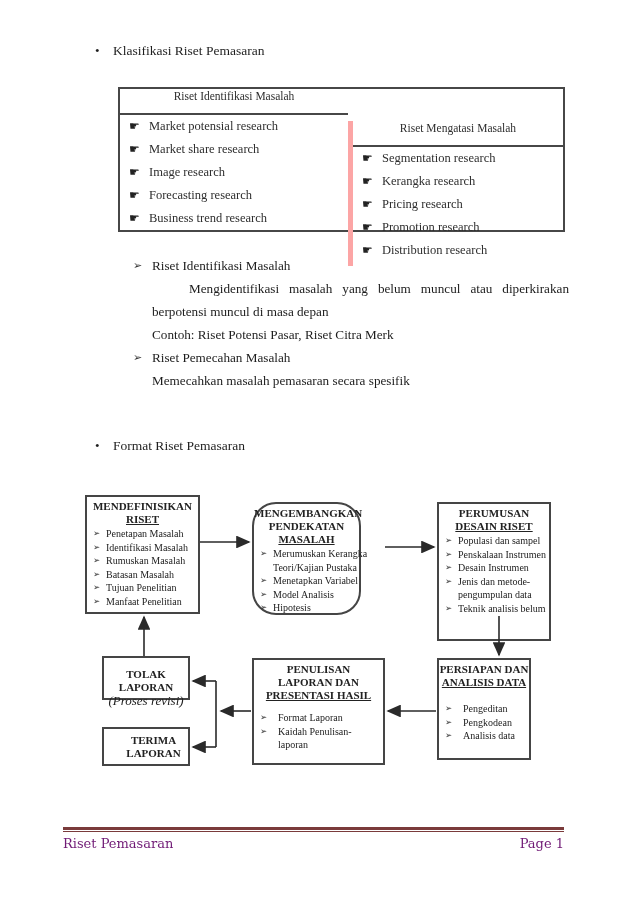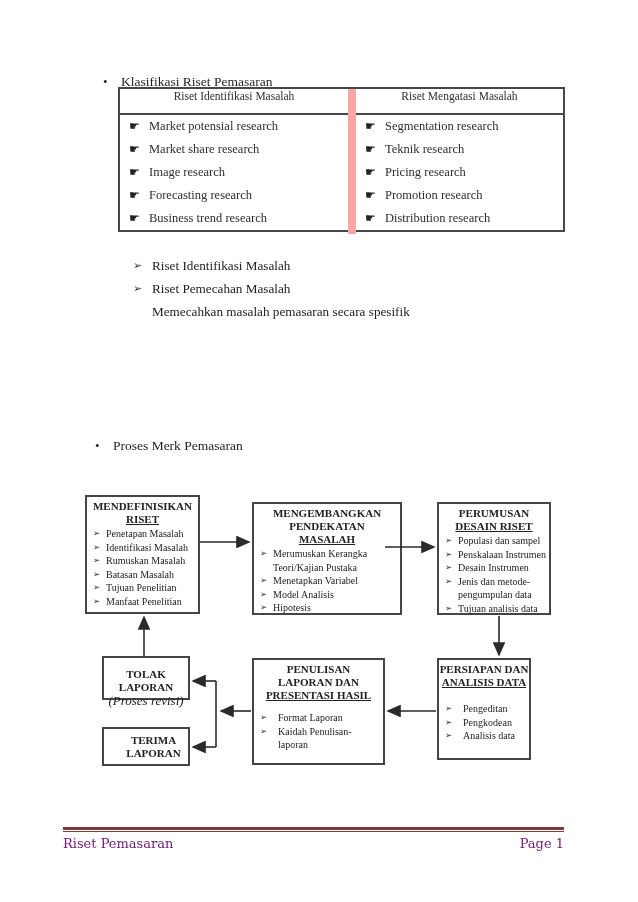--- a/index.html
+++ b/index.html
@@ -4,30 +4,30 @@
 <style>
   html,body { margin:0; padding:0; background:#ffffff; }
   .page {
     position:relative; width:638px; height:902px; background:#ffffff;
     font-family:"Liberation Serif","DejaVu Serif",serif; color:#1e1e1e; overflow:hidden;
   }
 
   
   .heading { position:absolute; left:95px; font-size:13.5px; white-space:nowrap; }
   .heading .dot { display:inline-block; width:18px; font-size:13px; }
-  #heading-klasifikasi { top:74px;margin-left:8px; }
+  #heading-klasifikasi { top:43px; }
   #heading-proses { top:438px; }
 
   
   .ctable {
     position:absolute; left:118px; top:87px; width:447px; height:145px;
     border:2px solid #474747; box-sizing:border-box; color:#2e2e2e;
   }
   .ctable-grid { display:grid; grid-template-columns:228px 1fr; height:100%; }
-  .ct-col.right { border-left:8px solid #fca5a5; }
+  .ct-col.right { border-left:5px solid #fca5a5;margin-top:32px; }
   .ct-head {
     height:26px; box-sizing:border-box; border-bottom:2px solid #474747;
     text-align:center; font-size:11.5px; line-height:12.5px; padding-top:1px;
   }
   .ct-sub { font-style:italic; }
   .ct-body { padding:4px 0 0 9px; }
   .ct-item { height:23px; font-size:12.5px; position:relative; padding-left:20px; white-space:nowrap; }
   .ct-item .hb { position:absolute; left:0; top:0px; font-size:12px; color:#222; }
 
   
@@ -45,22 +45,22 @@
   }
   .fc-title { text-align:center; font-weight:bold; font-size:11px; line-height:13px; white-space:nowrap; }
   .fc-sub { text-align:center; font-style:italic; font-size:13px; line-height:13px; white-space:nowrap; }
   .u { text-decoration:underline; }
   .fc-items { padding:1px 2px 0 6px; font-size:10px; line-height:13.5px; }
   .fc-item { position:relative; padding-left:13px; white-space:nowrap; }
   .fc-item .fb { position:absolute; left:0; top:0; font-size:8.5px; color:#333; }
   .fc-items.wide .fc-item { padding-left:18px; }
   .fc-gap8 { height:8px; } .fc-gap12 { height:12px; }
   #box-define { left:85px; top:15px; width:115px; height:119px; }
-  #box-approach { left:252px; top:22px; width:150px; height:113px; }
-  #box-design { left:437px; top:22px; width:114px; height:113px; }
+  #box-approach { left:252px; top:22px; width:109px; height:113px;border-radius:24px; }
+  #box-design { left:437px; top:22px; width:114px; height:139px; }
   #box-reject { left:102px; top:176px; width:88px; height:44px; padding-top:10px; }
   #box-accept { left:102px; top:247px; width:88px; height:39px; padding-top:5px;padding-left:15px; }
   #box-writing { left:252px; top:178px; width:133px; height:107px; }
   #box-prep { left:437px; top:178px; width:94px; height:102px; }
   .connectors { position:absolute; left:0; top:0; width:638px; height:330px; pointer-events:none; }
 
   
   .frule { position:absolute; left:63px; top:827px; width:501px; }
   .frule-thick { height:3px; background:#7a3b3b; }
   .frule-gap { height:1px; background:#fff; }
@@ -93,41 +93,43 @@
           <div class="ct-item"><span class="hb">☛</span><span>Forecasting research</span></div>
           <div class="ct-item"><span class="hb">☛</span><span>Business trend research</span></div>
         </div>
       </div>
       <div class="ct-col right">
         <div class="ct-head">
           <div class="ct-title">Riset Mengatasi Masalah</div>
         </div>
         <div class="ct-body">
           <div class="ct-item"><span class="hb">☛</span><span>Segmentation research</span></div>
-          <div class="ct-item"><span class="hb">☛</span><span>Teknik research</span></div>
+          <div class="ct-item"><span class="hb">☛</span><span>Kerangka research</span></div>
           <div class="ct-item"><span class="hb">☛</span><span>Pricing research</span></div>
           <div class="ct-item"><span class="hb">☛</span><span>Promotion research</span></div>
           <div class="ct-item"><span class="hb">☛</span><span>Distribution research</span></div>
         </div>
       </div>
     </div>
   </div>
 
   <div class="notes">
     <div class="note-title">
       <span class="ab">➢</span><span>Riset Identifikasi Masalah</span>
     </div>
+    <p class="note-par">Mengidentifikasi masalah yang belum muncul atau diperkirakan berpotensi muncul di masa depan</p>
+    <div class="note-line">Contoh: Riset Potensi Pasar, Riset Citra Merk</div>
     <div class="note-title">
       <span class="ab">➢</span><span>Riset Pemecahan Masalah</span>
     </div>
     <div class="note-line">Memecahkan masalah pemasaran secara spesifik</div>
   </div>
 
   <div class="heading" id="heading-proses">
-    <span class="dot">•</span><span>Proses Merk Pemasaran</span>
+    <span class="dot">•</span><span>Format Riset Pemasaran</span>
   </div>
 
   <div class="flowchart">
 
     <div class="fc-box" id="box-define">
       <div class="fc-title"><span>MENDEFINISIKAN</span></div>
       <div class="fc-title"><span class="u">RISET</span></div>
       <div class="fc-items">
         <div class="fc-item"><span class="fb">➢</span><span>Penetapan Masalah</span></div>
         <div class="fc-item"><span class="fb">➢</span><span>Identifikasi Masalah</span></div>
@@ -153,21 +155,21 @@
 
     <div class="fc-box" id="box-design">
       <div class="fc-title"><span>PERUMUSAN</span></div>
       <div class="fc-title"><span class="u">DESAIN RISET</span></div>
       <div class="fc-items">
         <div class="fc-item"><span class="fb">➢</span><span>Populasi dan sampel</span></div>
         <div class="fc-item"><span class="fb">➢</span><span>Penskalaan Instrumen</span></div>
         <div class="fc-item"><span class="fb">➢</span><span>Desain Instrumen</span></div>
         <div class="fc-item"><span class="fb">➢</span><span>Jenis dan metode-</span></div>
         <div class="fc-item cont"><span>pengumpulan data</span></div>
-        <div class="fc-item"><span class="fb">➢</span><span>Tujuan analisis data</span></div>
+        <div class="fc-item"><span class="fb">➢</span><span>Teknik analisis belum</span></div>
       </div>
     </div>
 
     <div class="fc-box" id="box-reject">
       <div class="fc-title"><span>TOLAK</span></div>
       <div class="fc-title"><span>LAPORAN</span></div>
       <div class="fc-sub">(Proses revisi)</div>
     </div>
 
     <div class="fc-box" id="box-accept">

